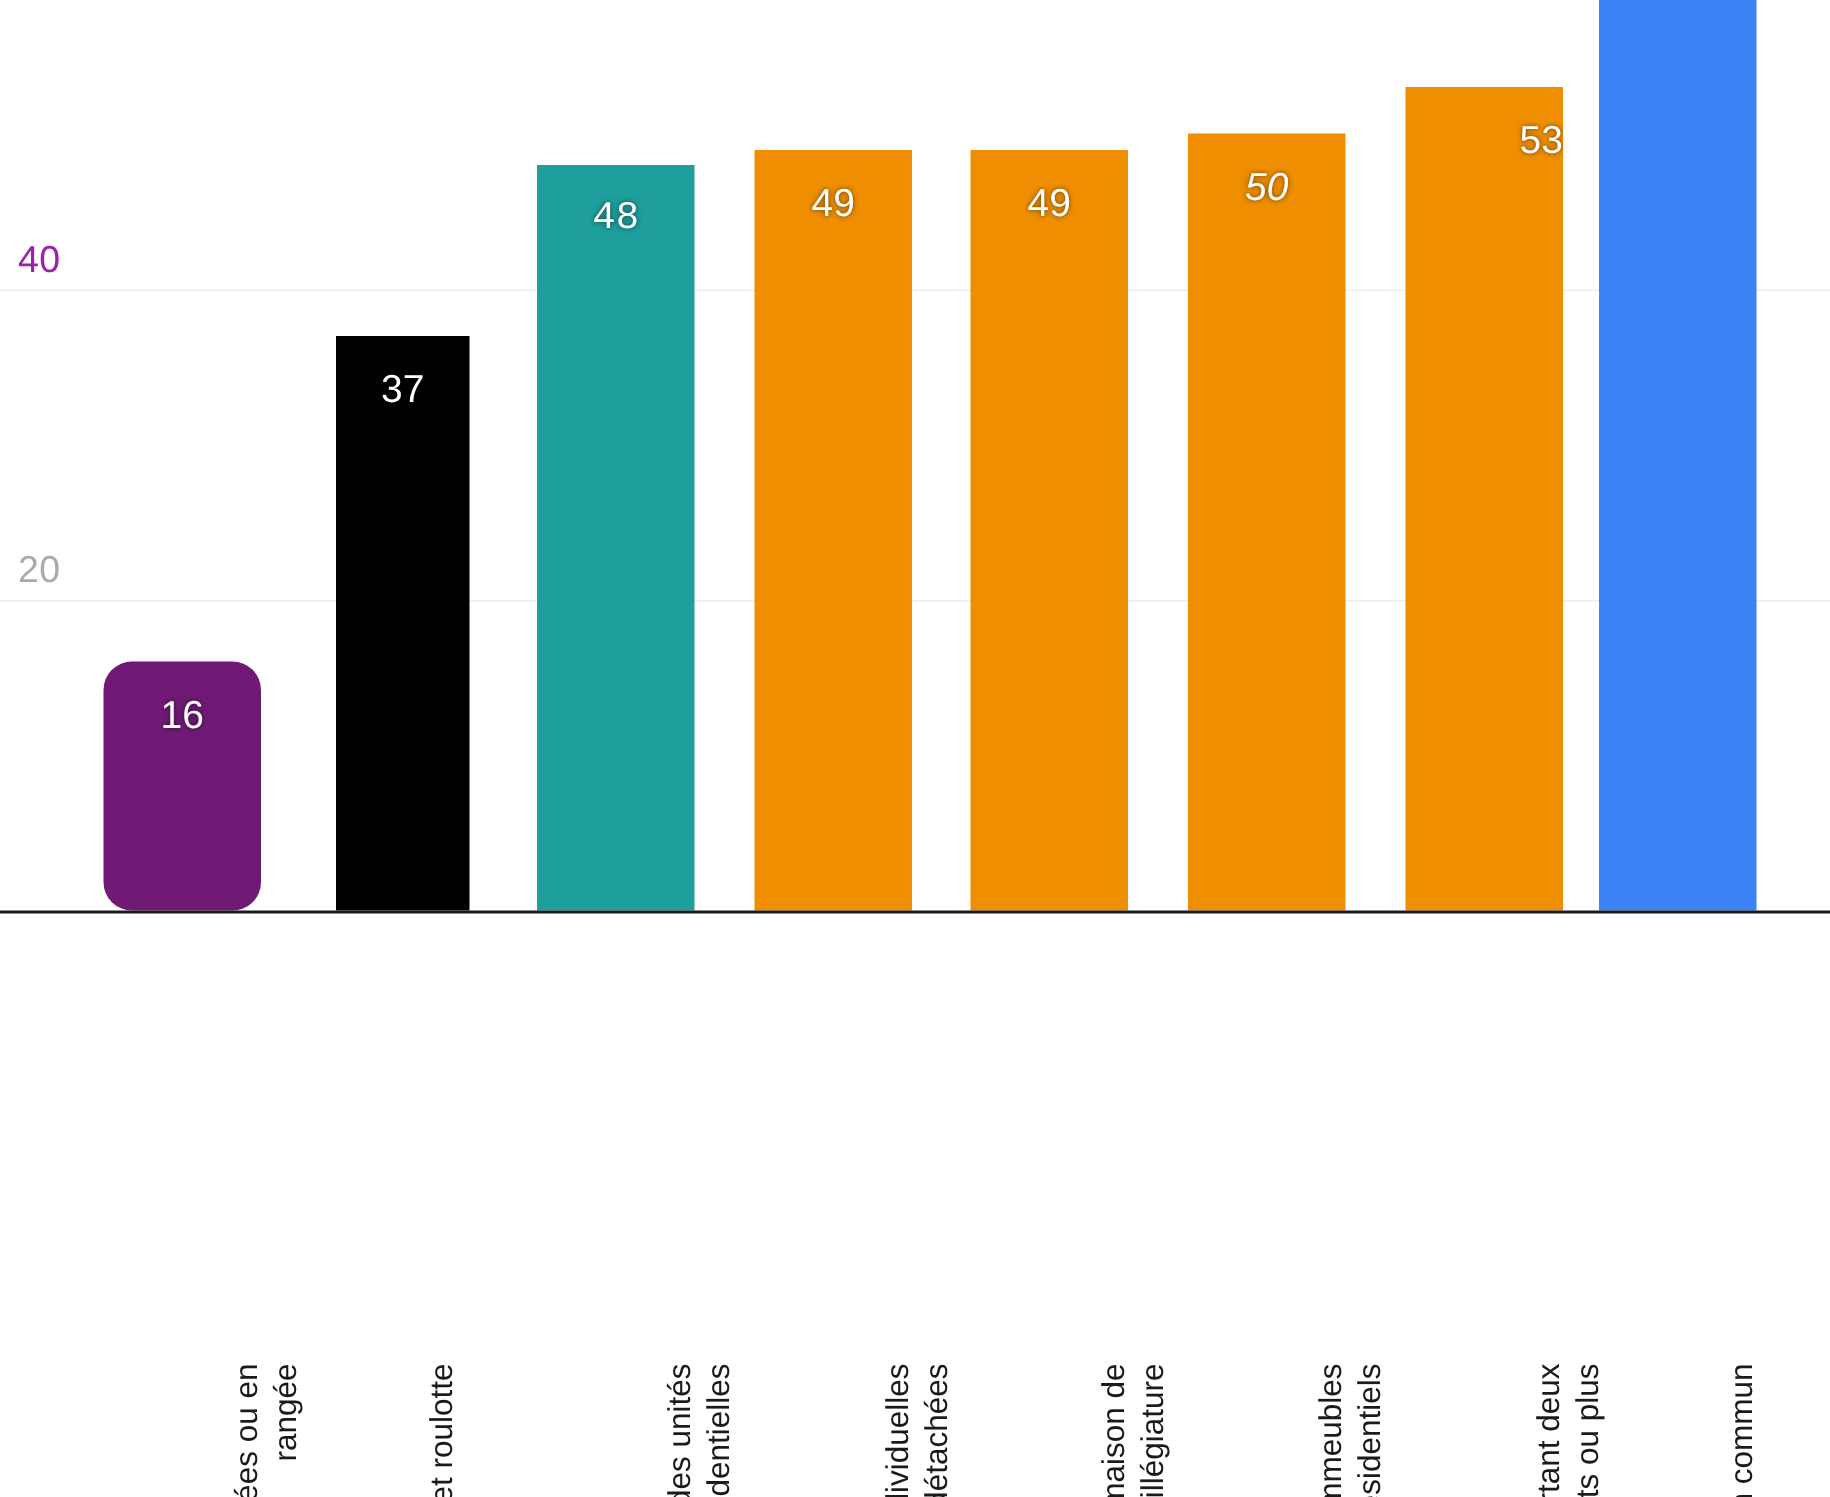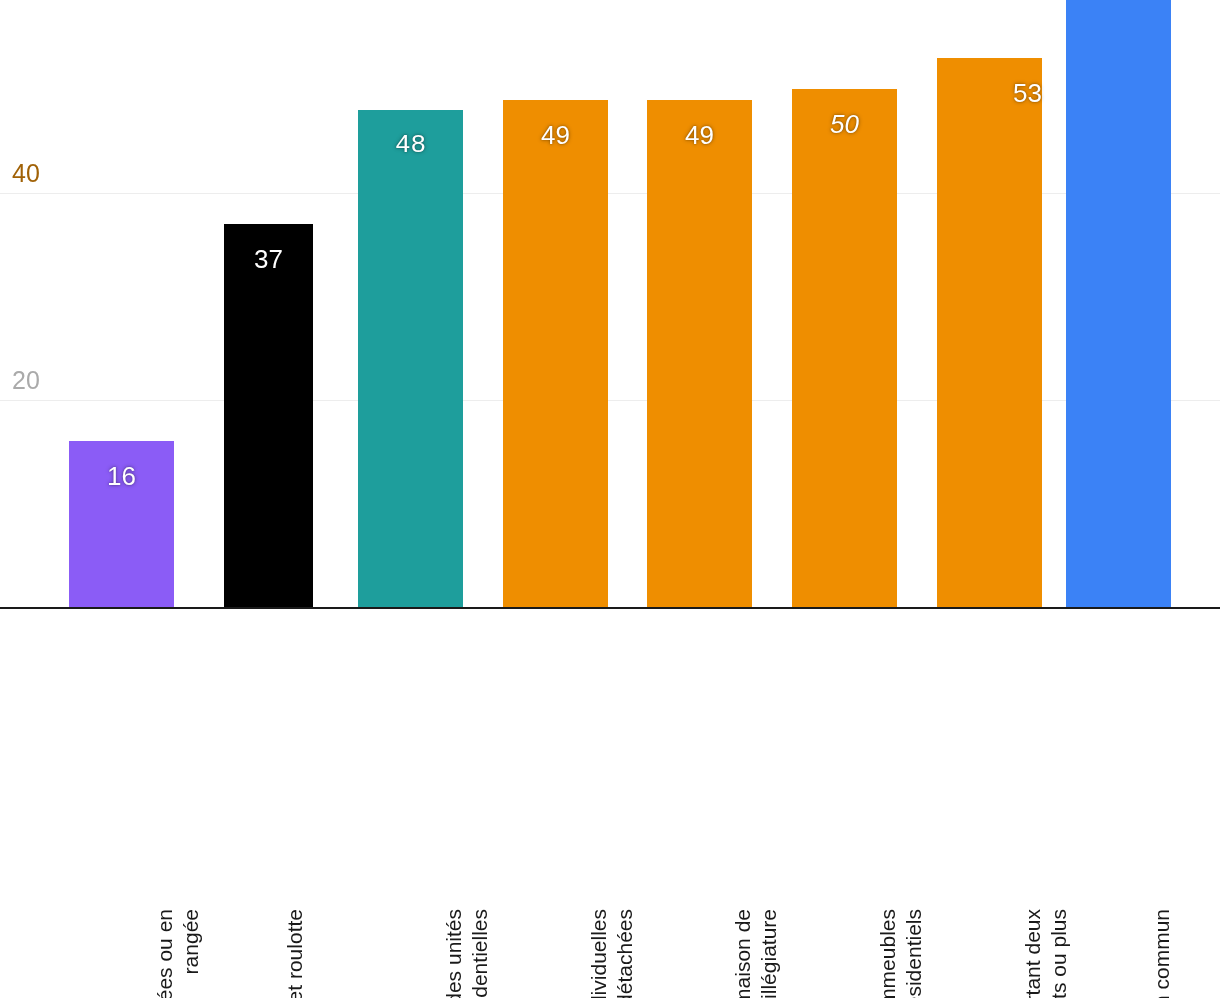--- a/index.html
+++ b/index.html
@@ -114,24 +114,24 @@
 
 <div id="page">
 
   <div id="plot">
     <div id="gridlines">
         <div class="gridline" style="top: 400px; background: rgb(237, 237, 237);"></div>
         <div class="gridline" style="top: 193px; background: rgb(237, 237, 237);"></div>
       </div>
     <div id="yticks">
         <div class="ytick" style="top: 368px; color: rgb(170, 170, 170);">20</div>
-        <div class="ytick" style="top: 161px; color: #a16207;">40</div>
+        <div class="ytick" style="top: 161px; color: #a21caf;">40</div>
       </div>
     <div id="bars">
-        <div class="bar" style="left: 69px; width: 105px; height: 166px; background: #8b5cf6;">
+        <div class="bar" style="left: 69px; width: 105px; height: 166px; background: #701a75; border-radius: 19px;">
           <span class="bar-value" style="color: rgb(255, 255, 255);">16</span>
         </div>
         <div class="bar" style="left: 224px; width: 89px; height: 383px; background: #000000;">
           <span class="bar-value" style="color: rgb(255, 255, 255);">37</span>
         </div>
         <div class="bar" style="left: 358px; width: 105px; height: 497px; background: rgb(30, 158, 156);">
           <span class="bar-value" style="color: rgb(255, 255, 255); font-family: Liberation Mono, monospace;">48</span>
         </div>
         <div class="bar" style="left: 503px; width: 105px; height: 507px; background: rgb(239, 142, 0);">
           <span class="bar-value" style="color: rgb(255, 255, 255);">49</span>

